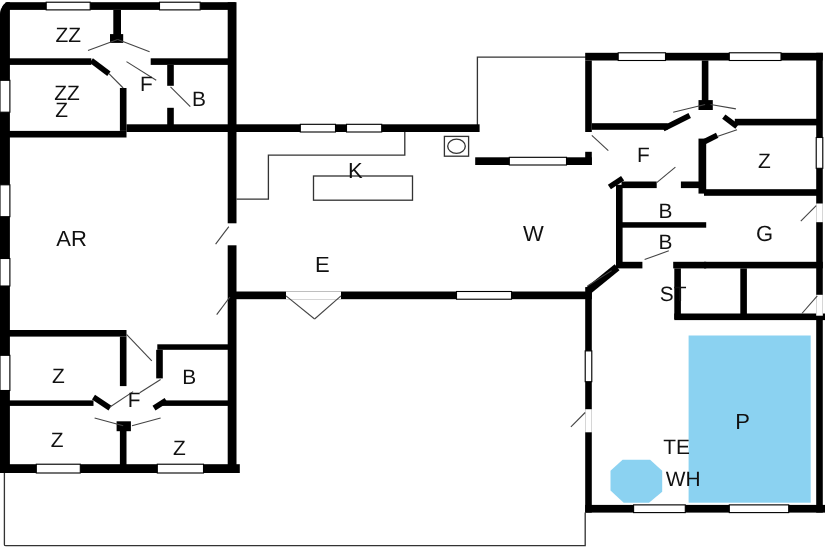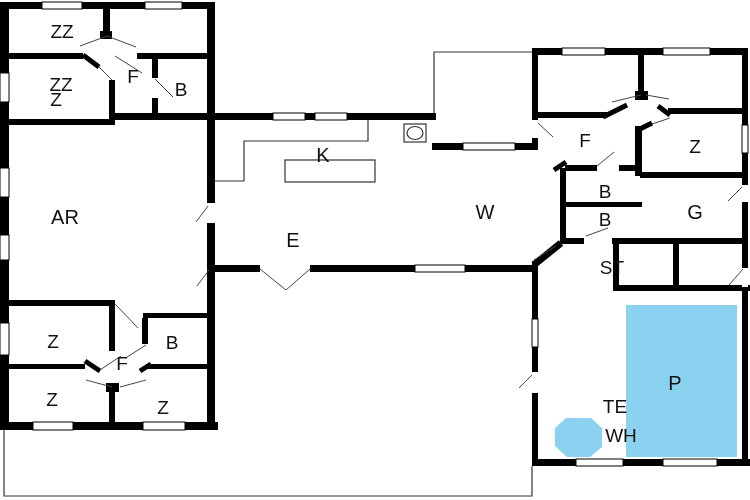--- a/index.html
+++ b/index.html
@@ -1,16 +1,16 @@
 <!DOCTYPE html>
 <html><head>
 <meta charset="utf-8">
 <style>
   html,body{margin:0;padding:0;background:#ffffff;}
-  .stage{position:relative;width:750px;height:500px;background:#fff;overflow:hidden;}
+  .stage{position:relative;width:750px;height:500px;background:#fff;overflow:hidden;border-radius:13px;}
   svg{display:block;}
   .wall{fill:#000000;}
   .win{fill:#ffffff;stroke:#000000;stroke-width:1;}
   .gap{fill:#ffffff;}
   .thin{stroke:#333333;stroke-width:1.2;fill:none;}
   .swing{stroke:#444444;stroke-width:1;fill:none;}
   .leaf{stroke:#000000;stroke-width:5;fill:none;}
   .leaf6{stroke:#000000;stroke-width:7;fill:none;}
   .lbl{font-family:"Liberation Sans","DejaVu Sans",sans-serif;font-size:20px;fill:#111111;text-anchor:middle;}
   .lbl.small{font-size:19px;}

